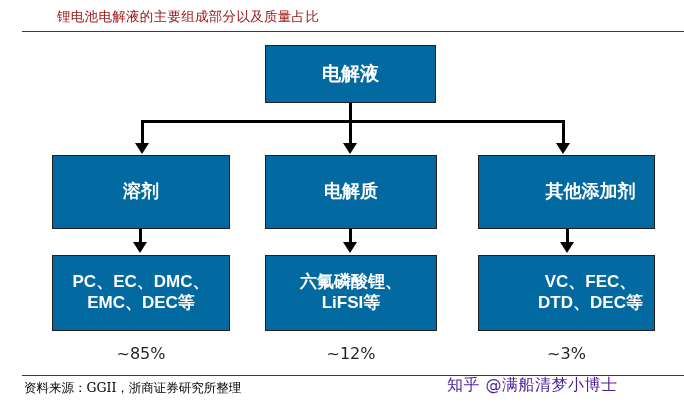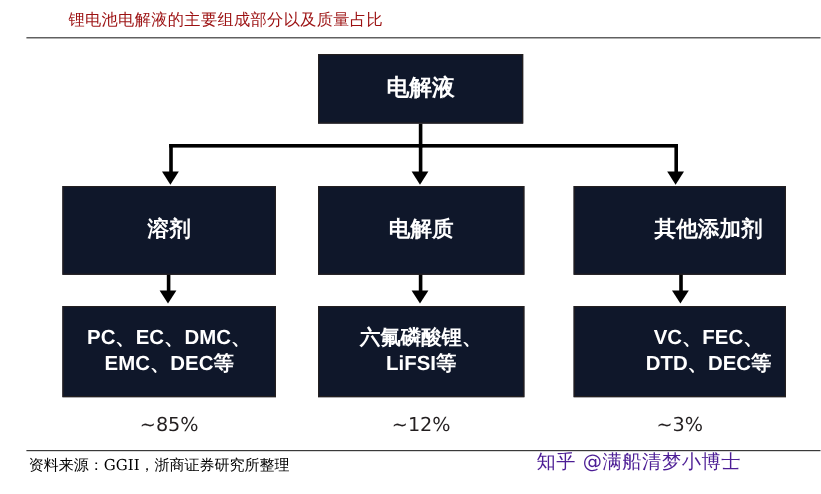--- a/index.html
+++ b/index.html
@@ -44,21 +44,21 @@
     top: 375px;
     width: 662px;
     height: 1px;
     background: #3a3a3a;
   }
 
   
   .node {
     position: absolute;
     box-sizing: border-box;
-    background: #0f172a;
+    background: #0369a1;
     border: 1.5px solid #231f20;
     color: #ffffff;
     display: flex;
     align-items: center;
     justify-content: center;
     text-align: center;
     font-weight: bold;
     line-height: 1.22;
     z-index: 3;
   }

